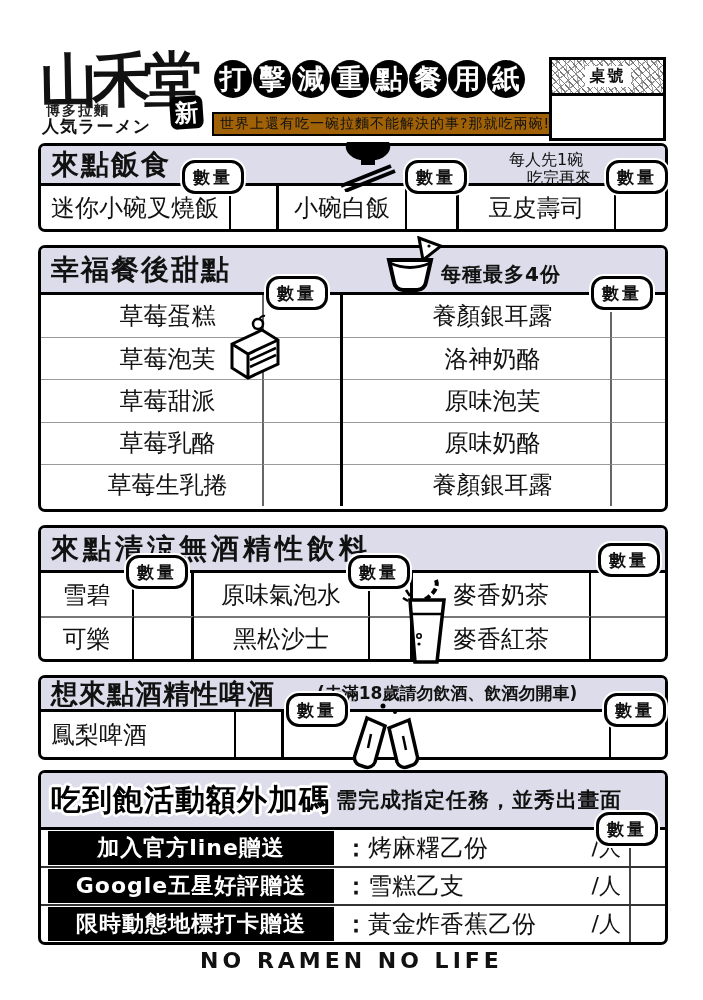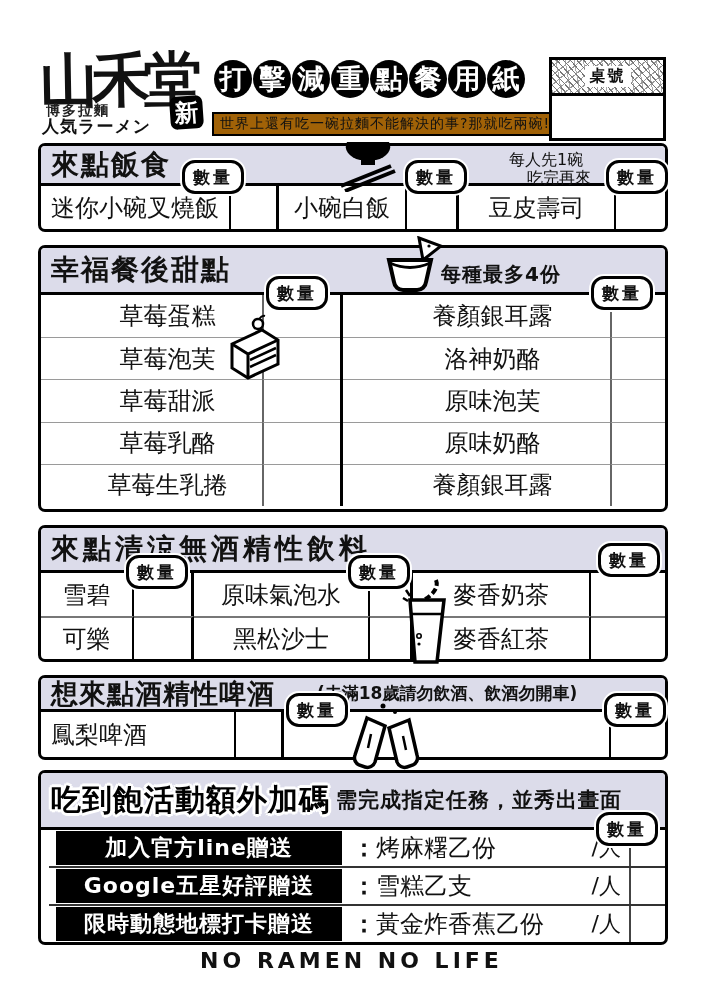--- a/index.html
+++ b/index.html
@@ -72,21 +72,21 @@
   .sec4-body { display:grid; grid-template-columns:195px 48px 327px 1fr; height:45px; }
   .sec4-body .cell { justify-content:flex-start; padding-left:10px; }
   .sec4-body .c2,.sec4-body .c4 { justify-content:center; padding-left:0; }
 
   
   .sec5 { top:770px; height:175px; }
   .sec5 .sec-head { height:57px; }
   .promo-title { font-weight:bold; font-size:30px; letter-spacing:1px; color:#000;
      text-shadow:-2px -2px 0 #fff,2px -2px 0 #fff,-2px 2px 0 #fff,2px 2px 0 #fff,0 3px 0 #fff,0 -3px 0 #fff,3px 0 0 #fff,-3px 0 0 #fff; }
   .promo-note { margin-left:6px; font-size:21px; font-weight:bold; letter-spacing:1px; }
-  .sec5-body { display:flex; flex-direction:column; height:112px;margin-left:8px; }
+  .sec5-body { display:flex; flex-direction:column; height:112px; }
   .promo-row { flex:1; display:flex; align-items:center; border-top:2px solid #333; }
   .promo-row:first-child { border-top:none; }
   .task-box { background:#000; color:#fff; width:286px; margin-left:7px; text-align:center;
               font-size:22px; font-weight:bold; padding:2px 0; letter-spacing:1px; }
   .reward { font-size:24px; margin-left:10px; }
   .colon { font-size:24px; font-weight:bold; }
   .unit { font-size:22px; margin-left:auto; margin-right:8px; }
   .qty-col5 { width:36px; align-self:stretch; border-left:2px solid #444; }
 
   

